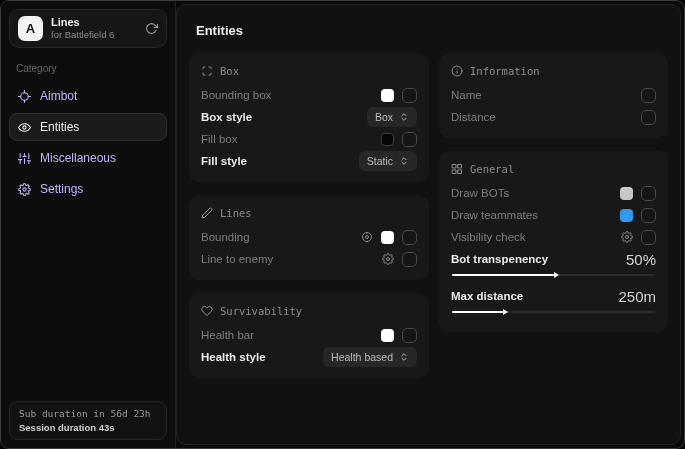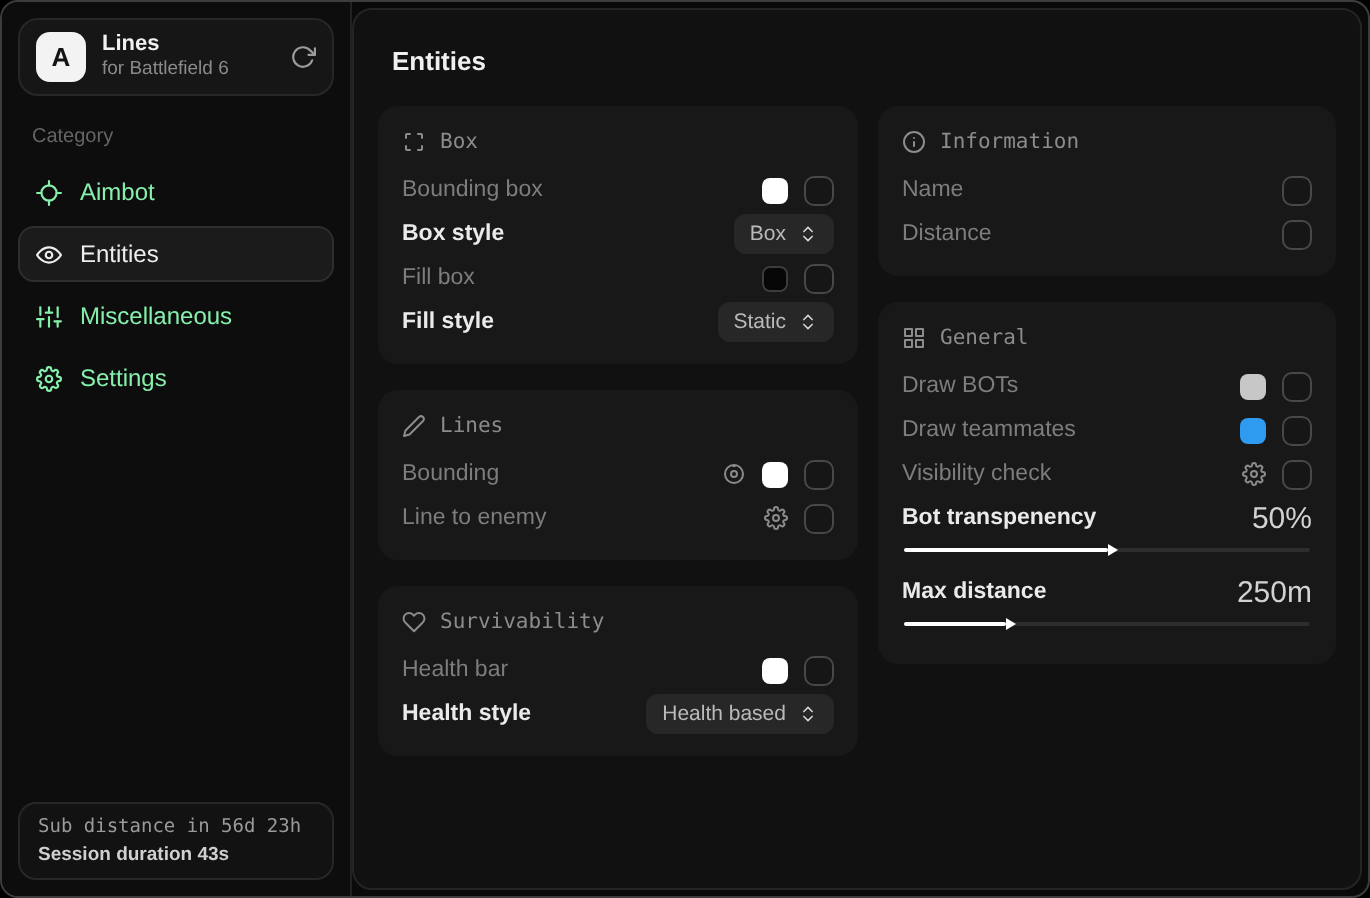--- a/index.html
+++ b/index.html
@@ -10,21 +10,21 @@
 
   
   .sidebar{flex:0 0 175px;width:175px;background:#0d0d0d;border-right:1px solid #212121;display:flex;flex-direction:column;padding:8px;}
   .app-card{display:flex;align-items:center;gap:8px;background:#161616;border:1px solid #272727;border-radius:10px;padding:6px 8px;}
   .app-logo{width:25px;height:25px;border-radius:7px;background:#f3f3f3;color:#141414;font-weight:700;display:flex;align-items:center;justify-content:center;font-size:13px;}
   .app-text{display:flex;flex-direction:column;line-height:1.2;}
   .app-name{font-size:11px;font-weight:700;color:#f1f1f1;}
   .app-sub{font-size:9.5px;color:#8a8a8a;}
   .refresh{margin-left:auto;color:#9b9b9b;display:flex;}
   .category{font-size:10px;color:#656565;margin:15px 0 5px 7px;}
-  .nav-item{display:flex;align-items:center;gap:9px;padding:6px 8px;border-radius:8px;color:#86efac;font-size:12px;border:1px solid transparent;margin-top:3px;cursor:pointer;}
+  .nav-item{display:flex;align-items:center;gap:9px;padding:6px 8px;border-radius:8px;color:#c4b5fd;font-size:12px;border:1px solid transparent;margin-top:3px;cursor:pointer;}
   .nav-item.selected{background:#1b1b1b;border-color:#2e2e2e;color:#ededed;}
   .nav-icon{display:flex;color:inherit;}
   .spacer{flex:1;}
   .sub-card{border:1px solid #272727;background:#121212;border-radius:9px;padding:6px 9px;}
   .sub-line1{font-family:"DejaVu Sans Mono",monospace;font-size:9.5px;color:#9a9a9a;white-space:nowrap;}
   .sub-line2{font-size:9.5px;color:#d0d0d0;font-weight:700;margin-top:3px;}
 
   
   .main{flex:1;margin:3px 3px 3px 0;border:1px solid #242424;border-radius:10px;background:#111111;padding:10px 12px;display:flex;flex-direction:column;overflow:hidden;}
   .page-title{font-size:13px;font-weight:700;color:#f0f0f0;margin:8px 0 15px 7px;}
@@ -125,21 +125,21 @@
             <circle cx="12" cy="12" r="3"></circle>
             <path d="M19.4 15a1.65 1.65 0 0 0 .33 1.82l.06.06a2 2 0 0 1-2.83 2.83l-.06-.06a1.65 1.65 0 0 0-1.82-.33 1.65 1.65 0 0 0-1 1.51V21a2 2 0 0 1-4 0v-.09A1.65 1.65 0 0 0 9 19.4a1.65 1.65 0 0 0-1.82.33l-.06.06a2 2 0 0 1-2.83-2.83l.06-.06a1.65 1.65 0 0 0 .33-1.82 1.65 1.65 0 0 0-1.51-1H3a2 2 0 0 1 0-4h.09A1.65 1.65 0 0 0 4.6 9a1.65 1.65 0 0 0-.33-1.82l-.06-.06a2 2 0 0 1 2.83-2.83l.06.06a1.65 1.65 0 0 0 1.82.33H9a1.65 1.65 0 0 0 1-1.51V3a2 2 0 0 1 4 0v.09a1.65 1.65 0 0 0 1 1.51 1.65 1.65 0 0 0 1.82-.33l.06-.06a2 2 0 0 1 2.83 2.83l-.06.06a1.65 1.65 0 0 0-.33 1.82V9a1.65 1.65 0 0 0 1.51 1H21a2 2 0 0 1 0 4h-.09a1.65 1.65 0 0 0-1.51 1z"></path>
           </svg>
       </span>
       <span>Settings</span>
     </div>
 
     <div class="spacer"></div>
 
     <div class="sub-card">
-      <div class="sub-line1">Sub distance in 56d 23h</div>
+      <div class="sub-line1">Sub duration in 56d 23h</div>
       <div class="sub-line2">Session duration 43s</div>
     </div>
   </div>
 
   <div class="main">
     <div class="page-title">Entities</div>
 
     <div class="columns">
 
       <div class="col col-left">

